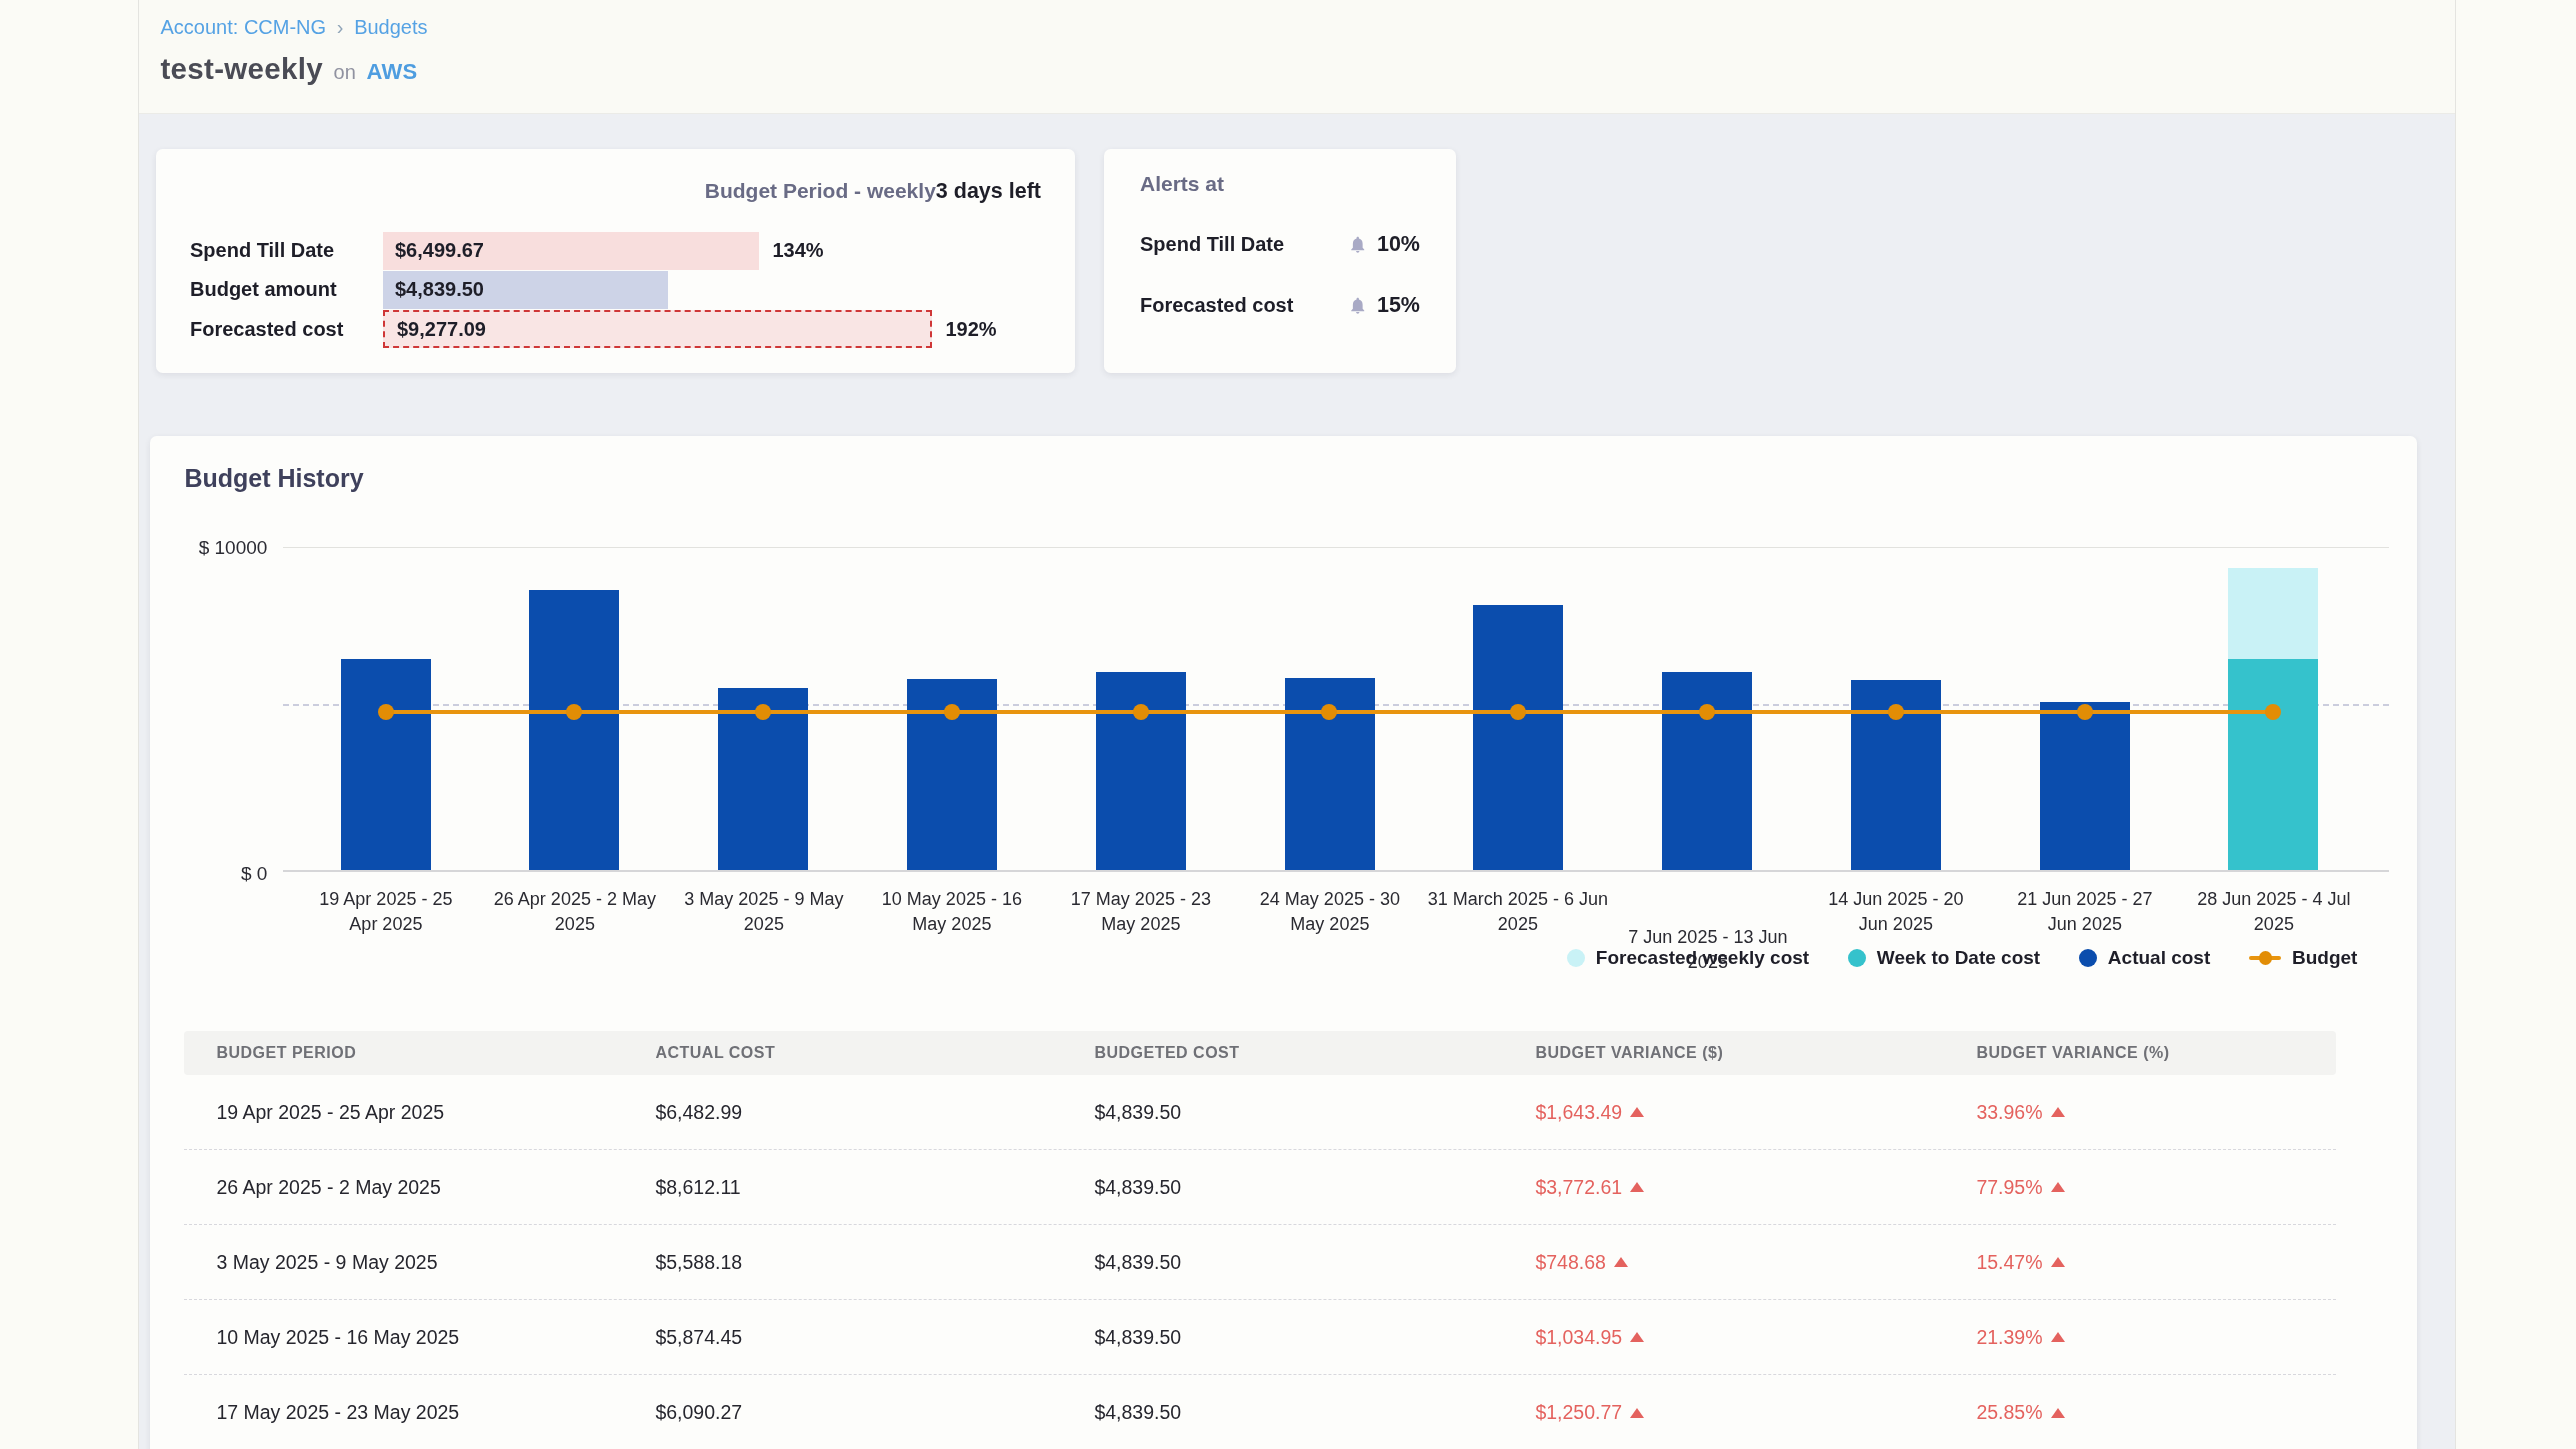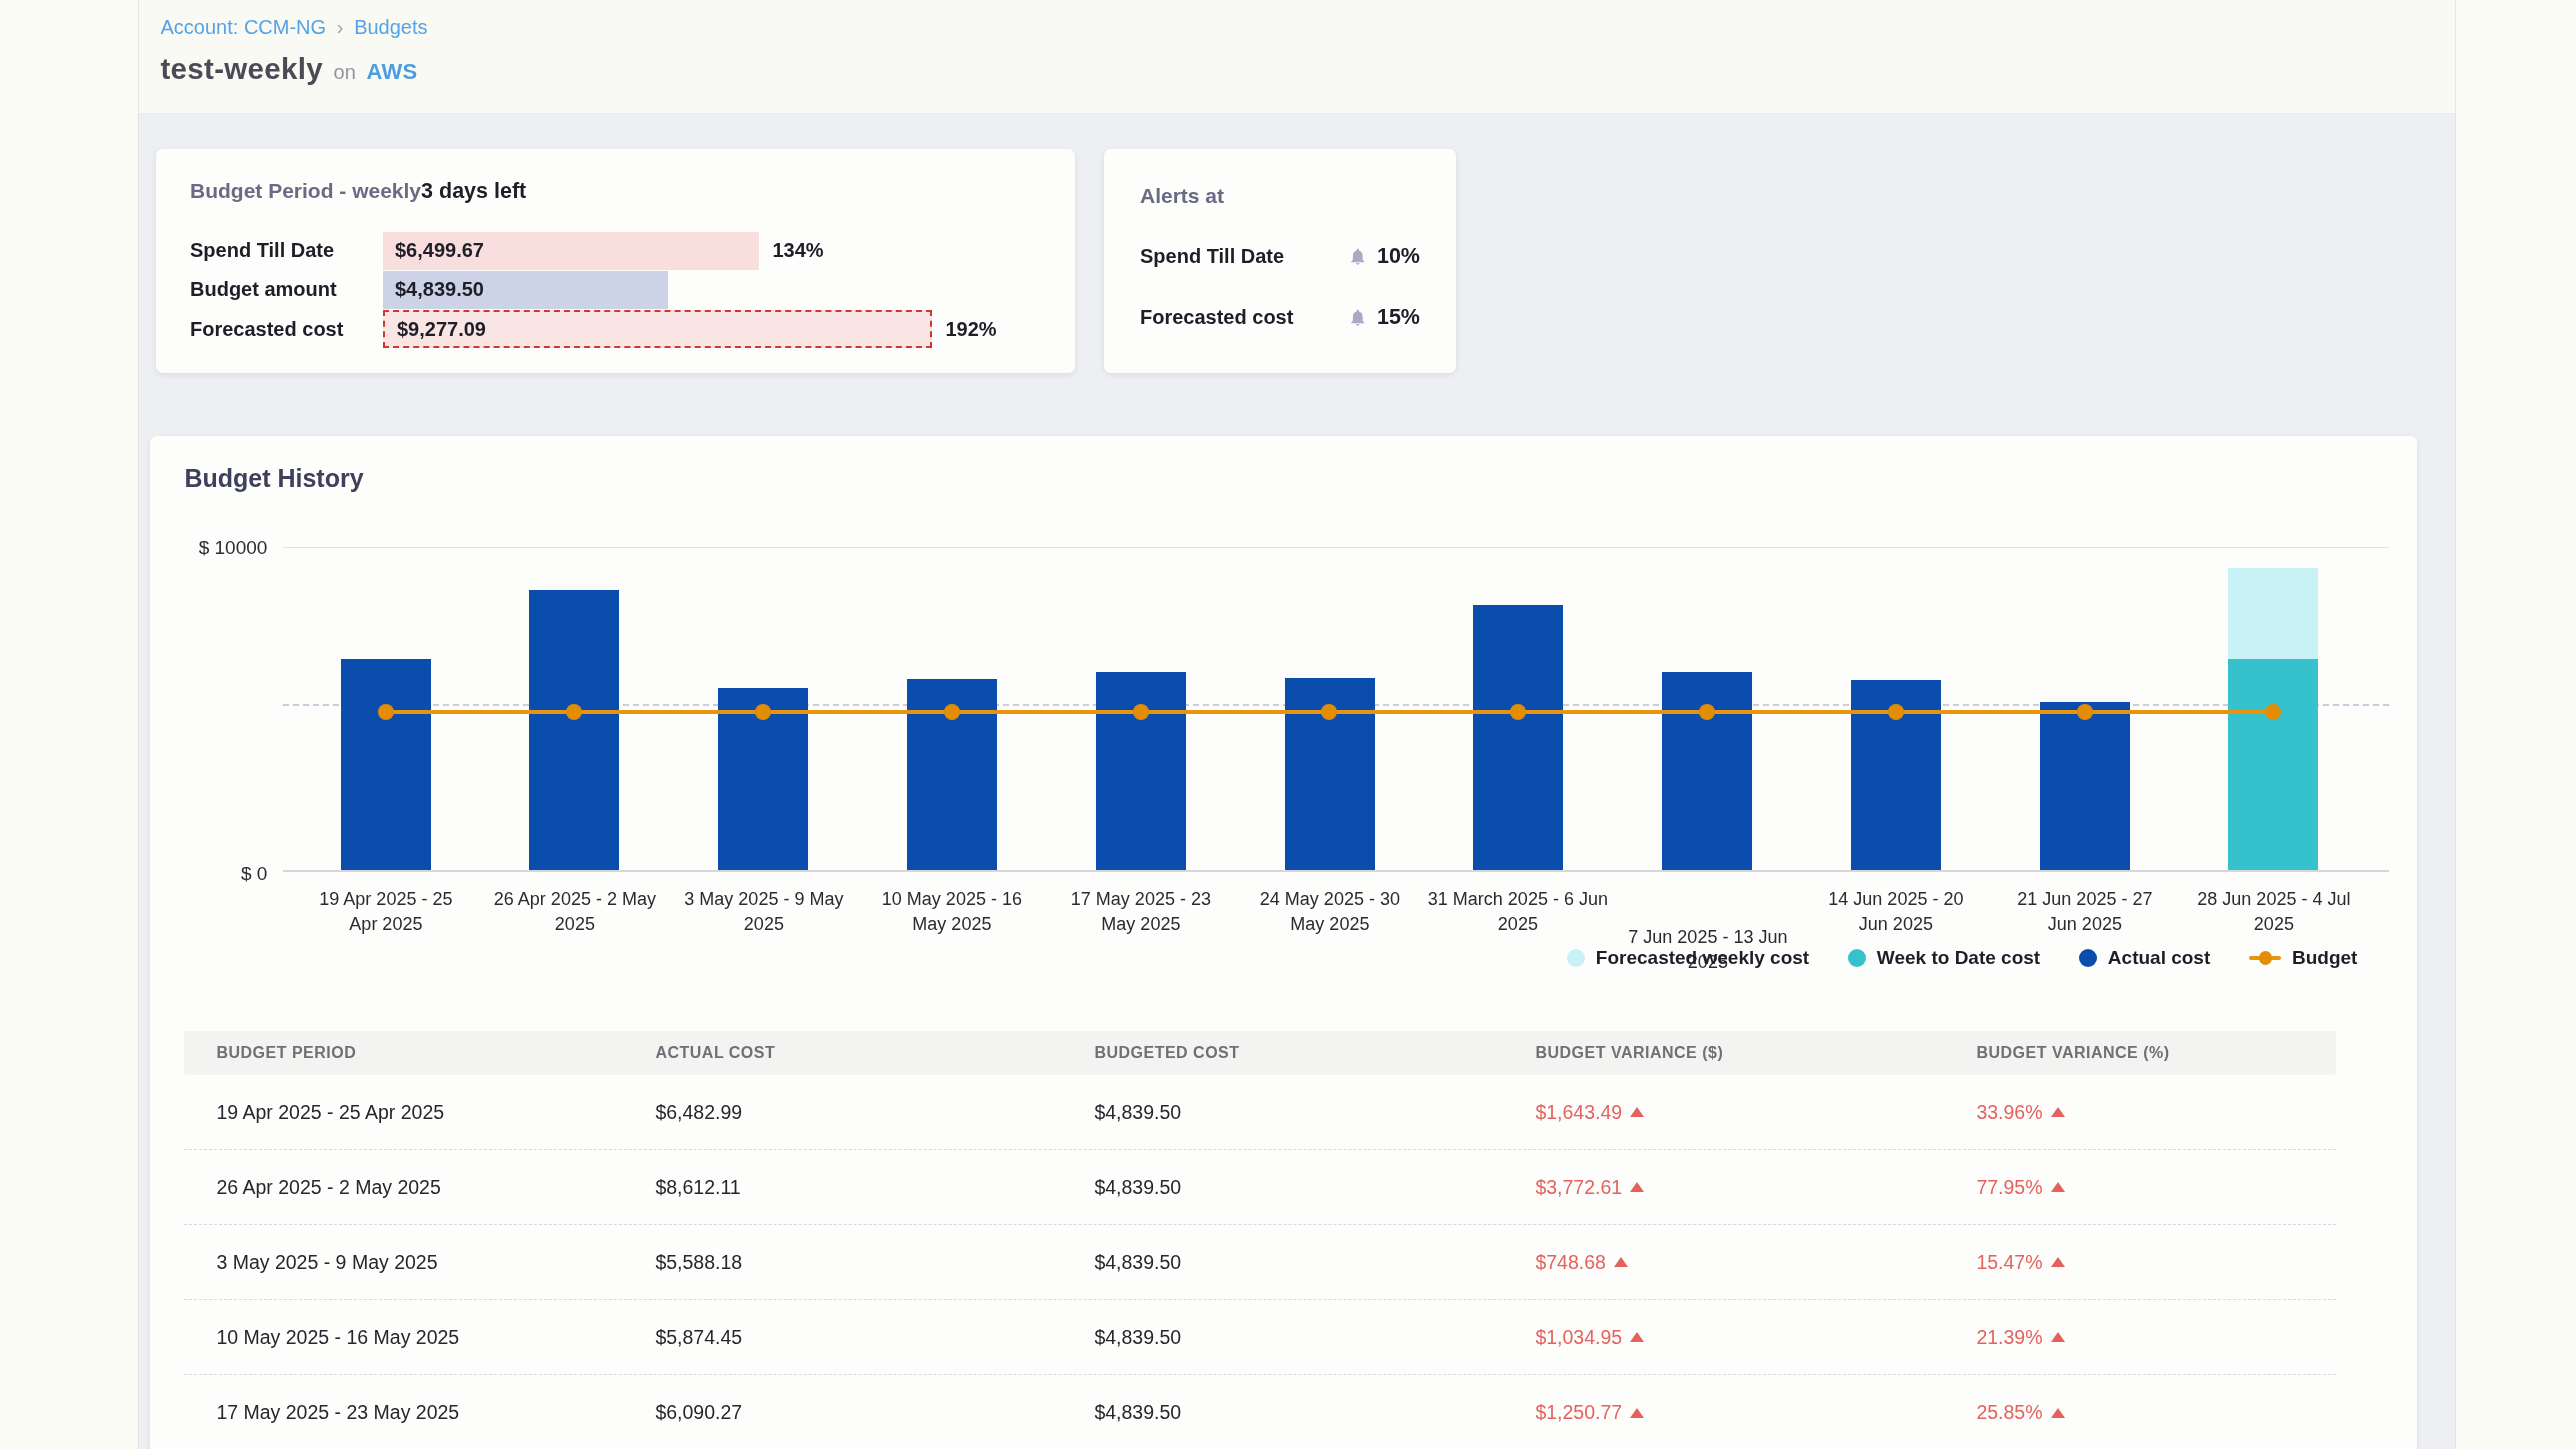--- a/index.html
+++ b/index.html
@@ -22,34 +22,34 @@
          border:none; border-radius:6.7px; font-size:23px; font-family:inherit; cursor:pointer; }
   .btn-edit { background:#7db2e9; color:#ffffff; font-weight:500; }
   .btn-delete { background:#f0f0ee; color:#9b9ca1; font-weight:500; }
 
   
   .main { position:absolute; left:0; top:114px; width:100%; height:1335px; background:#edeff3; }
   .card { position:absolute; background:#fdfdfb; border-radius:6.7px; box-shadow:0 2px 6.7px rgba(40,41,61,.09); }
 
   
   .bp-card { left:17px; top:35px; width:919px; height:224px; padding:29.5px 34px; }
-  .card-head { display:flex; justify-content:flex-start; align-items:baseline; }
+  .card-head { display:flex; justify-content:flex-end; align-items:baseline; }
   .card-title { font-size:21px; font-weight:600; color:#696b85; }
   .days-left { font-size:21.5px; font-weight:600; color:#1e1e28; }
   .bp-rows { margin-top:28px; }
   .bp-row { display:flex; align-items:center; height:38px; margin-bottom:1.3px; }
   .bp-label { width:193px; font-size:20px; font-weight:600; color:#1e1e28; flex:none; }
   .bp-bar { height:38px; display:flex; align-items:center; padding-left:12px; font-size:20px; font-weight:700; color:#1e1e28; flex:none; }
   .bp-bar.spend    { background:#f8dedd; }
   .bp-bar.budget   { background:#cdd3e7; }
   .bp-bar.forecast { background:#f9e5e4; border:2px dashed #cf3737; }
   .bp-pct { margin-left:13.4px; font-size:20px; font-weight:600; color:#1e1e28; }
 
   
-  .alerts-card { left:965px; top:35px; width:352px; height:224px; padding:35px 36px; }
+  .alerts-card { left:965px; top:35px; width:352px; height:224px; padding:23px 36px; }
   .alert-row { display:flex; justify-content:space-between; align-items:center; margin-top:36px; }
   .alert-label { font-size:20px; font-weight:600; color:#1e1e28; }
   .alert-val { display:flex; align-items:center; gap:9.4px; }
   .alert-val .pct { font-size:21.5px; font-weight:700; color:#1e1e28; }
 
   
   .history-panel { left:11.4px; top:322px; width:2267px; height:1036px; }
   .history-title { position:absolute; left:34px; top:28px; font-size:25px; font-weight:700; color:#3f415c; }
 
   .plot { position:absolute; left:133px; top:111px; width:2106px; height:325px;

